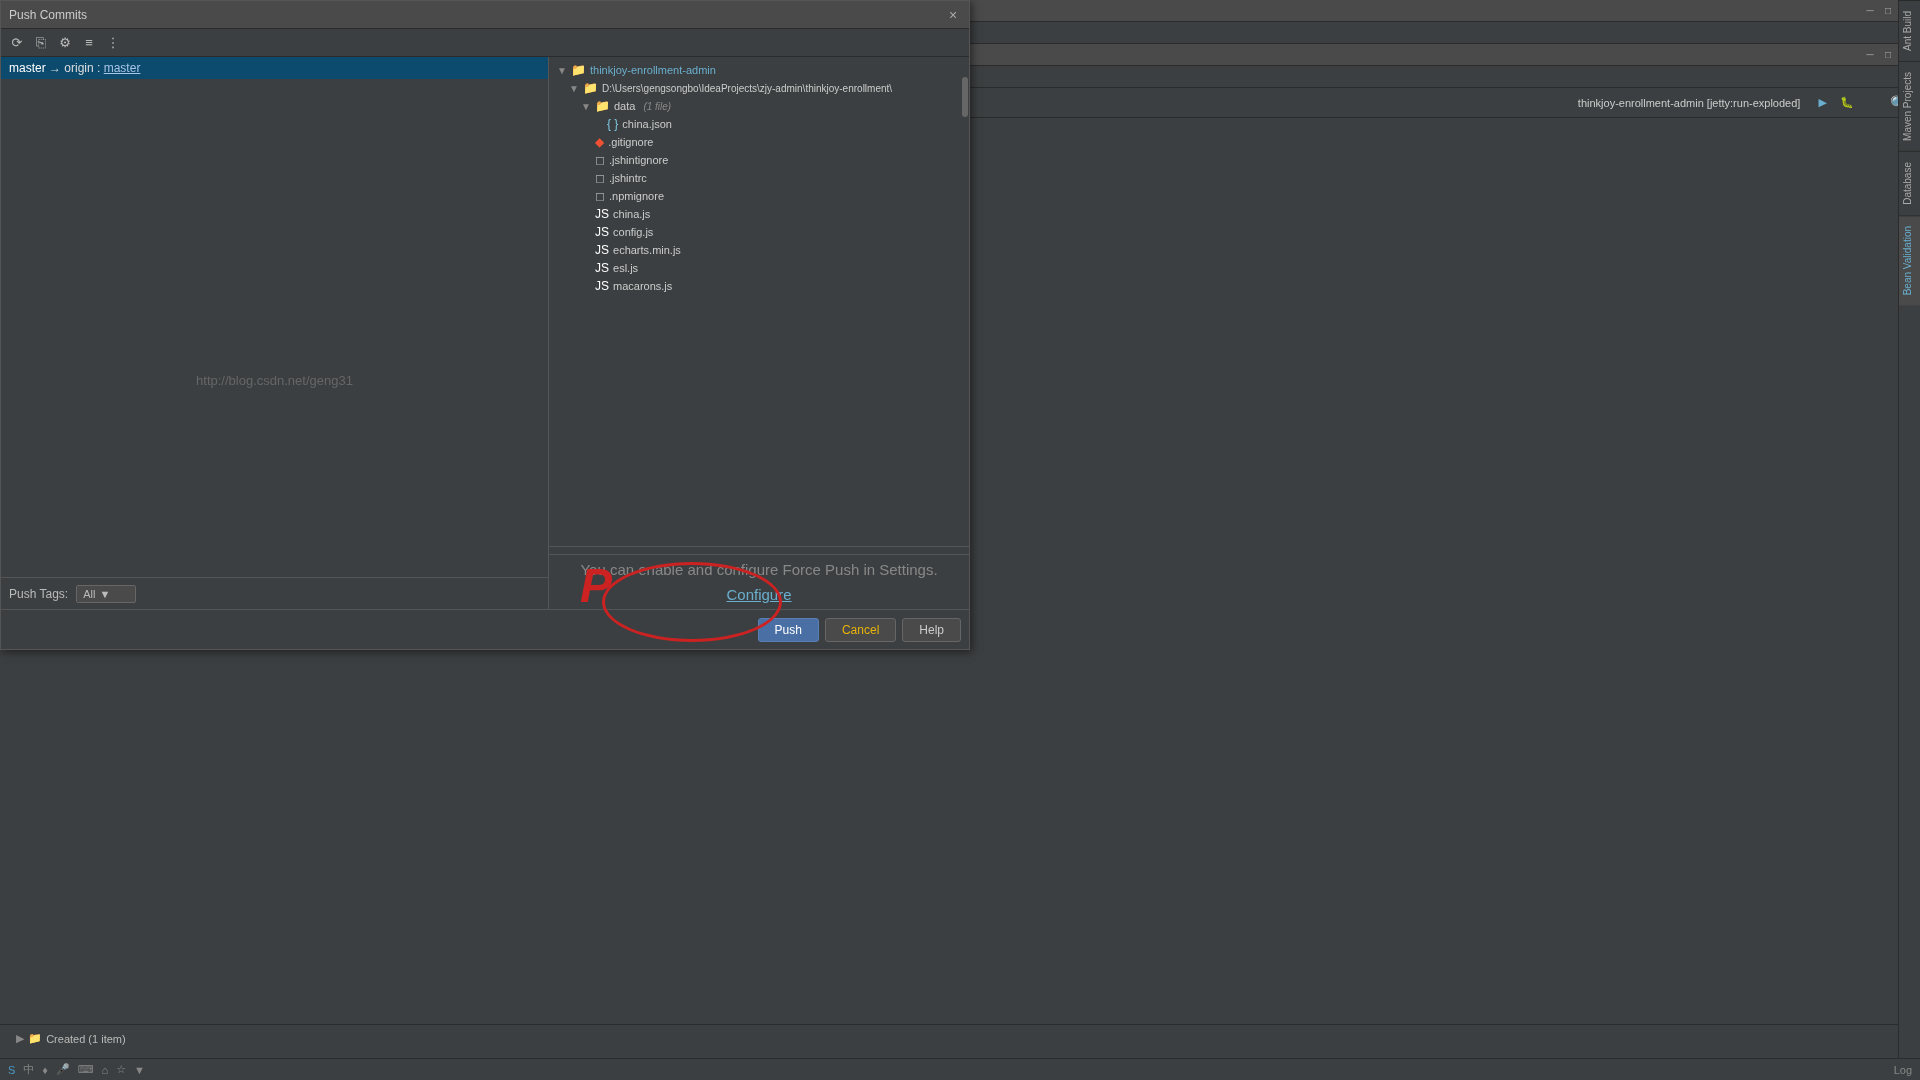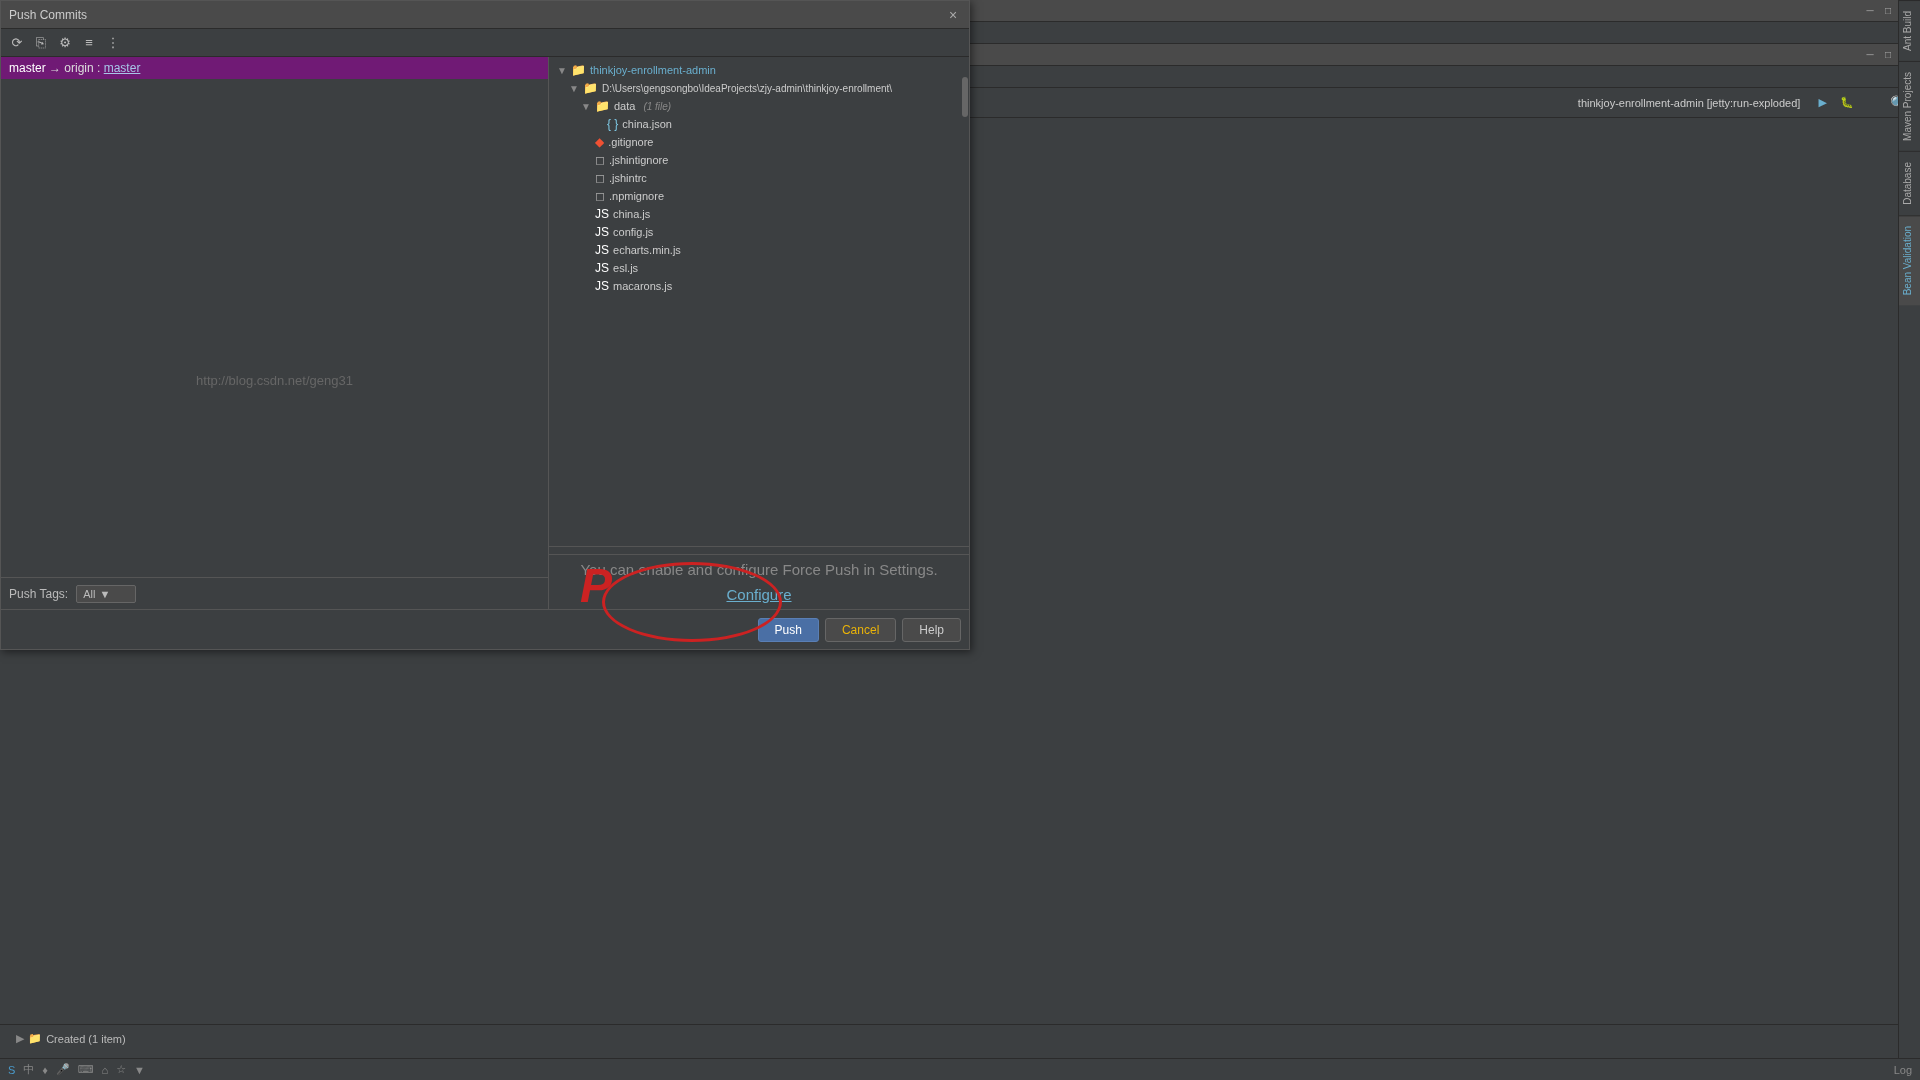--- a/index.html
+++ b/index.html
@@ -154,21 +154,21 @@
     .dialog-left {
       flex: 1;
       display: flex;
       flex-direction: column;
       border-right: 1px solid #555;
       overflow: hidden;
       position: relative;
     }
 
     .branch-row {
-      background: #701a75;
+      background: #0c4a6e;
       padding: 4px 8px;
       font-size: 12px;
       color: #ffffff;
       cursor: pointer;
       flex-shrink: 0;
     }
     .branch-arrow { color: #dddddd; }
     .branch-link { color: #a8c6e8; text-decoration: underline; cursor: pointer; }
 
     .commit-row {

